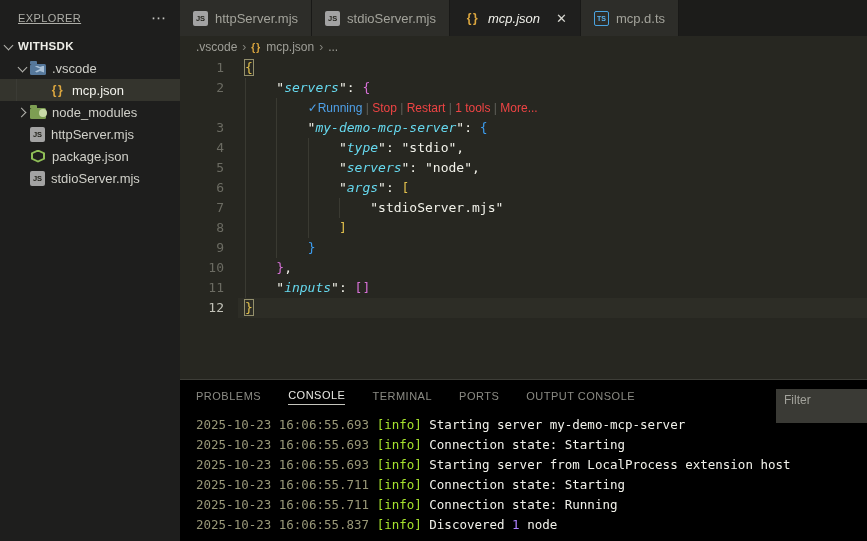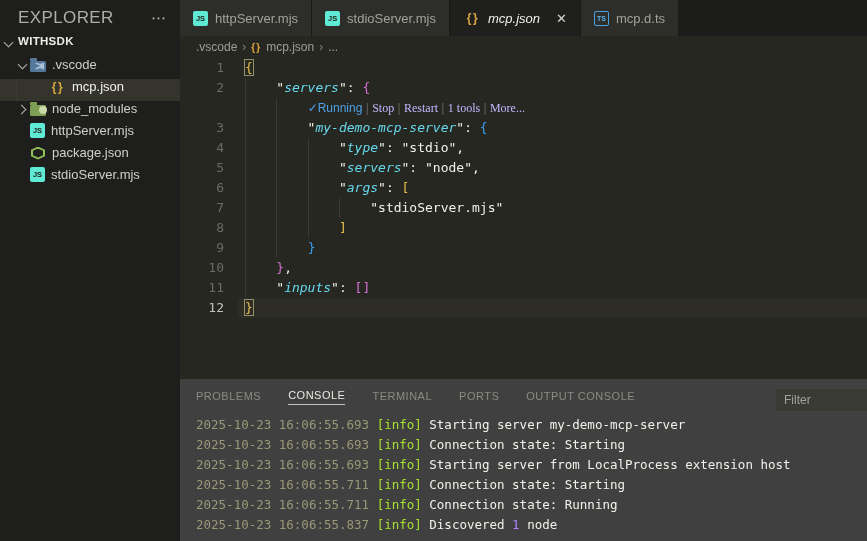--- a/index.html
+++ b/index.html
@@ -3,38 +3,38 @@
 <meta charset="utf-8">
 <style>
   html,body{margin:0;padding:0;background:#111;}
   #app{position:relative;width:867px;height:541px;overflow:hidden;background:#1d1d1b;
        font-family:"Liberation Sans",sans-serif;color:#d4d4cd;-webkit-font-smoothing:antialiased;}
 
   
   #sidebar{position:absolute;left:0;top:0;width:180px;height:541px;background:#1e1e1d;}
   .sb-header{height:35px;display:flex;align-items:center;justify-content:space-between;
              padding:0 14px 0 18px;}
-  .sb-title{font-size:17px;color:#aeaea8;letter-spacing:.4px;}
+  .sb-title{font-size:11px;color:#aeaea8;letter-spacing:.4px;text-decoration:underline;}
   .sb-menu{color:#c8c8c3;font-size:15px;cursor:pointer;line-height:10px;}
-  .sb-row{height:22px;display:flex;position:relative;font-size:13px;color:#d0d0c9;cursor:pointer;}
+  .sb-row{height:22px;display:flex;align-items:center;position:relative;font-size:13px;color:#d0d0c9;cursor:pointer;}
   .sb-root{font-weight:bold;font-size:11.5px;color:#edede7;letter-spacing:.3px;padding-left:2px;}
   .sb-row.lvl1{padding-left:14px;}
   .sb-row.lvl2{padding-left:32px;}
   .sb-row.lvl2::before{content:'';position:absolute;left:16px;top:0;bottom:0;width:1px;background:#3b3b35;}
   .sb-row.sel{background:#34342d;color:#f2f2ec;}
   .sb-label{margin-left:6px;white-space:nowrap;}
   .chev{width:16px;height:16px;flex:none;position:relative;}
   .chev::before{content:'';position:absolute;left:5px;top:4px;width:6px;height:6px;
                 border-right:1.4px solid #b5b5af;border-bottom:1.4px solid #b5b5af;transform:rotate(45deg);}
   .chev.right::before{transform:rotate(-45deg);left:4px;top:5px;}
   .chev.none::before{display:none;}
 
   
   .fi{width:16px;height:16px;flex:none;display:flex;align-items:center;justify-content:center;}
-  .fi-js{width:15px;height:15px;background:#5eead4;color:#23231c;border-radius:2px;
+  .fi-js{width:15px;height:15px;background:#a3a3a3;color:#23231c;border-radius:2px;
          font-size:7.5px;font-weight:bold;}
   .fi-ts{width:13px;height:13px;border:1.4px solid #4aa3e0;color:#5ab3f0;border-radius:2px;
          font-size:7px;font-weight:bold;}
   .fi-json{color:#dca73f;font-weight:bold;font-size:12px;letter-spacing:1.5px;padding-left:2px;}
   .hex{width:14px;height:13px;background:#8fbe57;clip-path:polygon(50% 0,100% 25%,100% 75%,50% 100%,0 75%,0 25%);
        display:flex;align-items:center;justify-content:center;}
   .hex-in{width:10px;height:9px;background:#1e1e1d;clip-path:polygon(50% 0,100% 25%,100% 75%,50% 100%,0 75%,0 25%);}
   .fi-pnpm{display:grid;grid-template-columns:4px 4px 4px;grid-template-rows:4px 4px 4px;gap:1px;}
   .fi-pnpm i{display:block;}
   .fi-pnpm .y{background:#e0a73e;}
@@ -73,29 +73,29 @@
   .seg.p{color:#f2f2ea;}
   .seg.k{color:#66d9ef;font-style:italic;}
   .seg.b1{color:#e2c04c;}
   .seg.b2{color:#d670d6;}
   .seg.b3{color:#3c9df0;}
   .seg.match{outline:1px solid #94906c;}
   .cursor{display:inline-block;width:1.5px;height:16px;background:#f5f5ee;vertical-align:-3px;}
   .lens{font-family:"Liberation Sans",sans-serif;font-size:12px;}
   .lens-status{color:#4fa0e8;cursor:pointer;}
   .lens-sep{color:#60605a;}
-  .lens-link{color:#c4b5fd;cursor:pointer;font-family:Liberation Serif, serif;}
-
-  
-  #panel{position:absolute;left:180px;top:379px;right:0;bottom:0;background:#404040;border-top:1px solid #3e3e38;}
+  .lens-link{color:#ef4444;cursor:pointer;}
+
+  
+  #panel{position:absolute;left:180px;top:379px;right:0;bottom:0;background:#000000;border-top:1px solid #3e3e38;}
   #panel-tabs{display:flex;gap:27px;height:30px;align-items:center;padding:0 16px;}
   .ptab{font-size:11px;letter-spacing:.5px;color:#8b8b84;cursor:pointer;padding:4px 0 3px;}
   .ptab.active{color:#e8e8e3;border-bottom:1px solid #c5c5bd;}
   #filter{position:absolute;right:0;top:9px;width:83px;height:22px;background:#3a3a35;border:none;
-          color:#d8d8d2;font-size:12px;padding:0 0 0 8px;outline:none;font-family:"Liberation Sans",sans-serif;}
+          color:#d8d8d2;font-size:12px;padding:0 0 12px 8px;outline:none;font-family:"Liberation Sans",sans-serif;}
   #filter::placeholder{color:#a2a29b;}
   #logs{padding:5px 0 0 16px;}
   .log-row{height:20px;font-family:"DejaVu Sans Mono",monospace;font-size:12.5px;line-height:20px;white-space:pre;}
   .log-ts{color:#999878;}
   .log-lvl{color:#a6e22e;}
   .log-m{color:#f1f1ea;}
   .log-n{color:#ae81ff;}
 </style>
 </head>
 <body>

